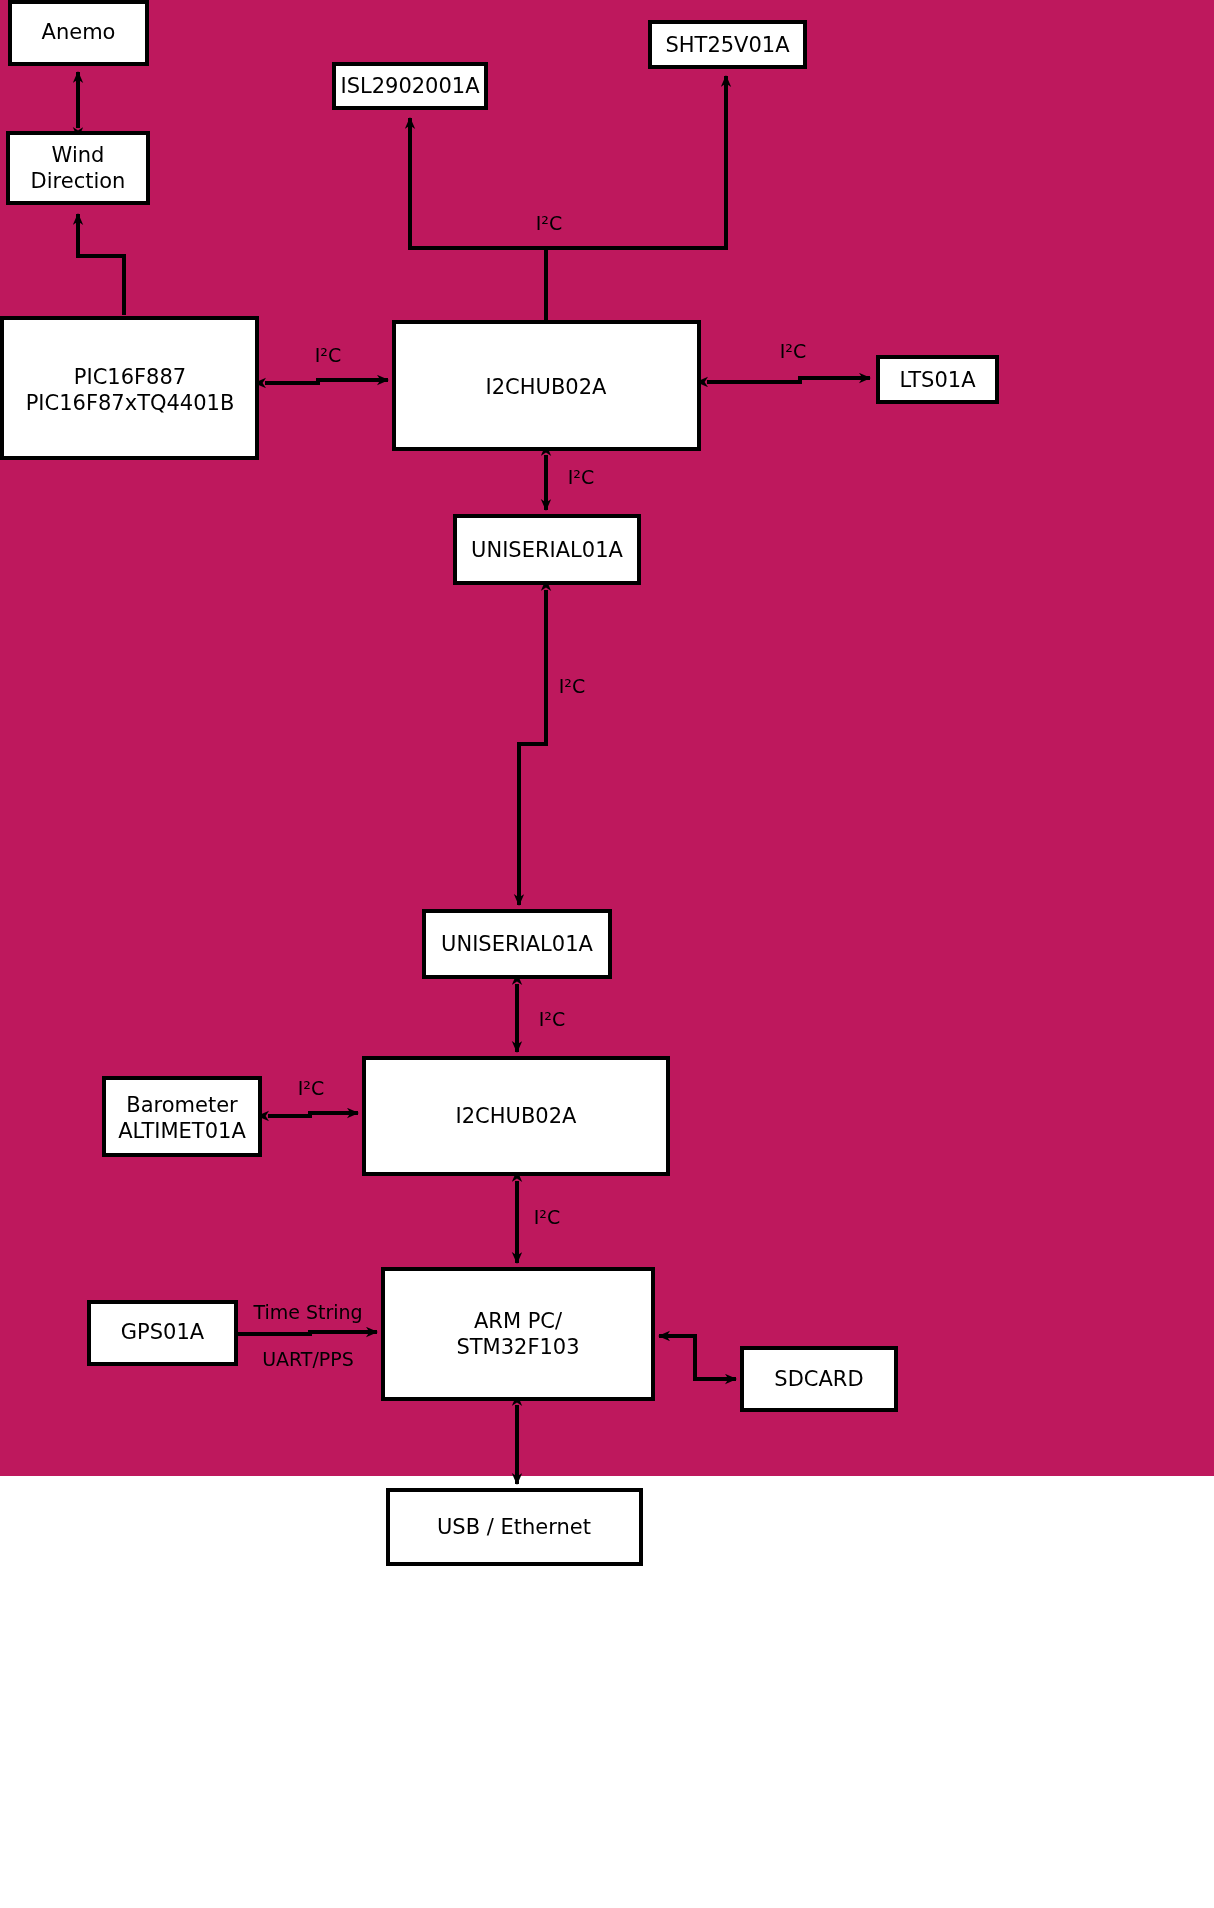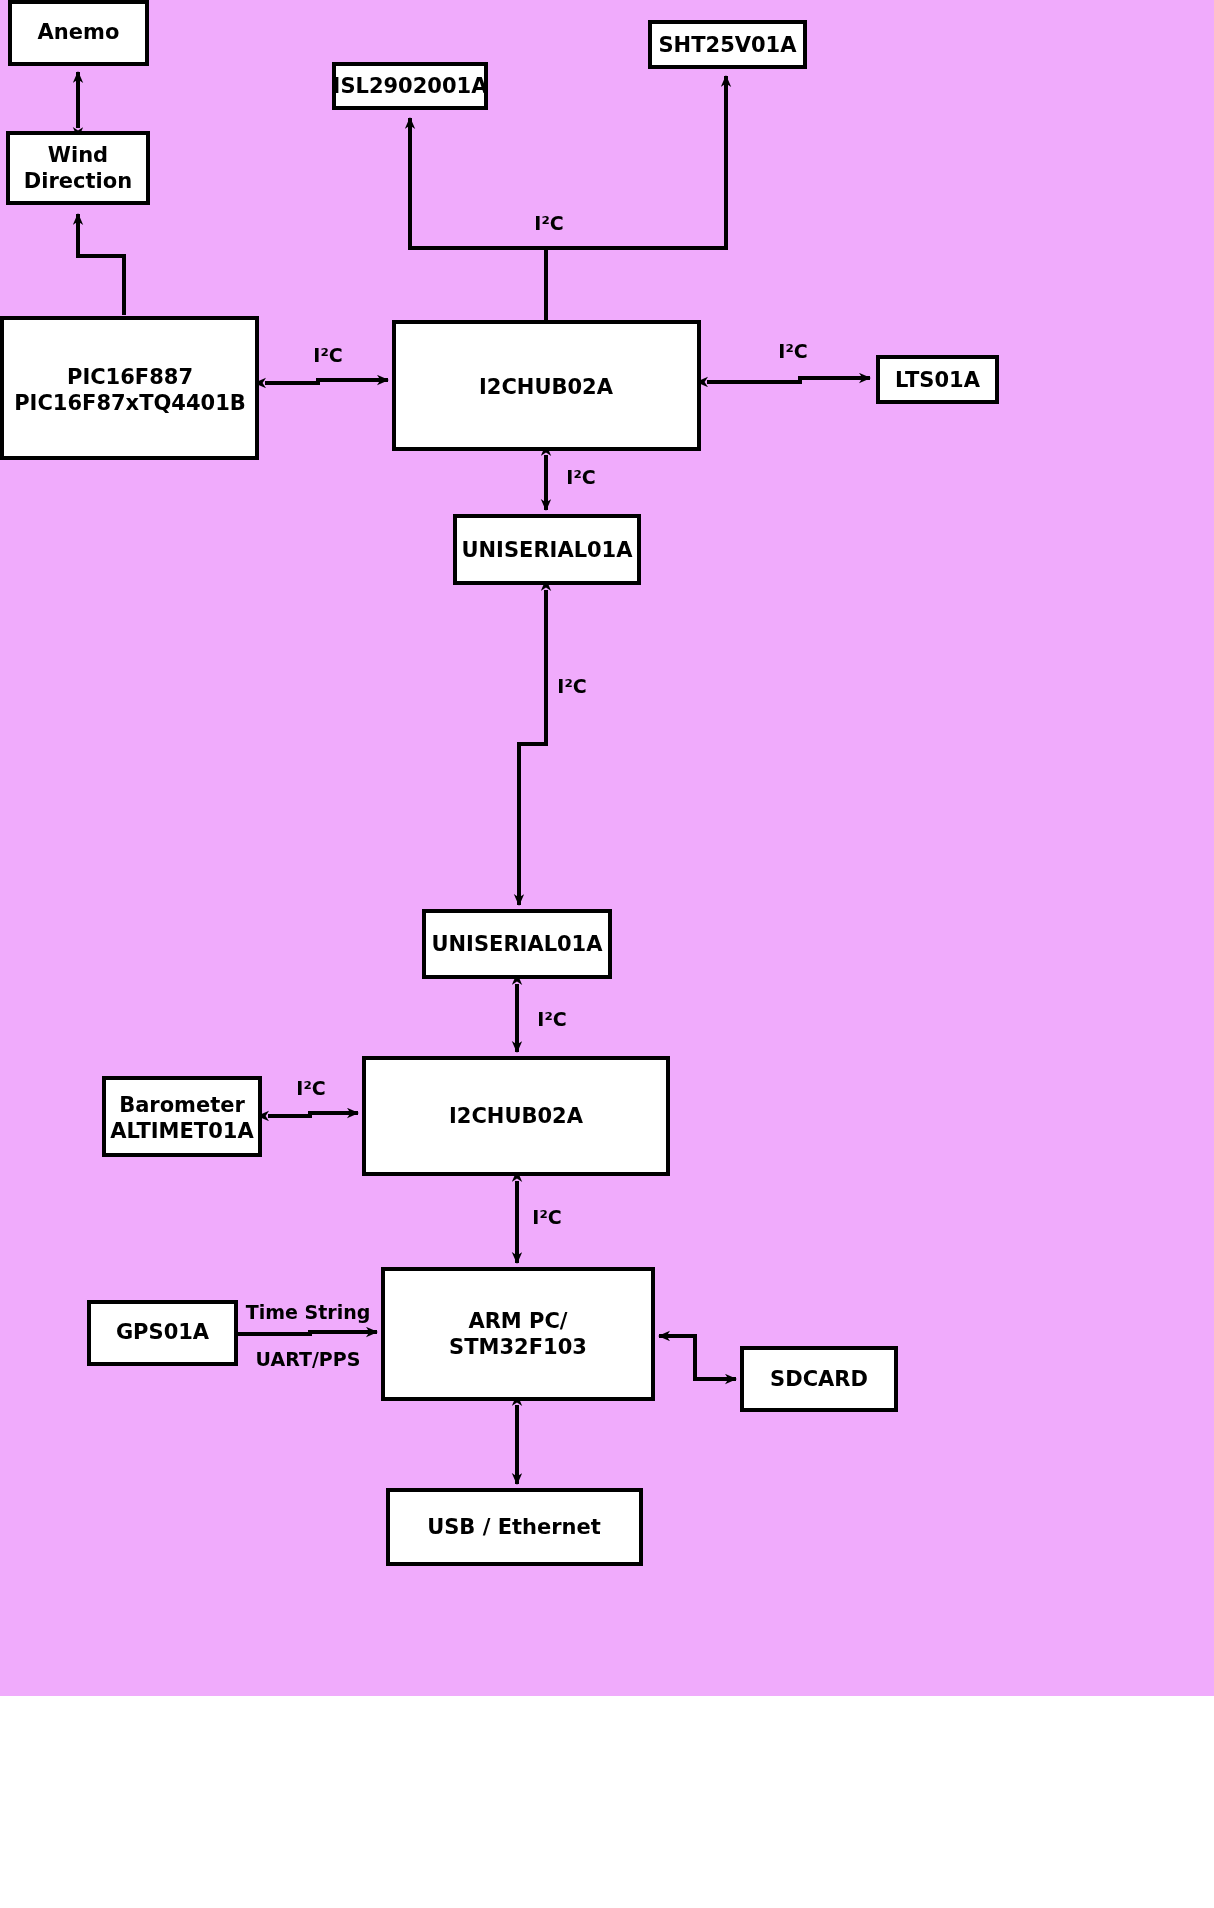--- a/index.html
+++ b/index.html
@@ -9,23 +9,22 @@
   }
   body {
     width: 1214px;
     height: 1908px;
     font-family: "DejaVu Sans", sans-serif;
     overflow: hidden;
   }
   #diagram-root {
     position: relative;
     width: 1214px;
-    height: 1696px;
-    background: #f0abfc;
-    font-weight: bold;
+    height: 1476px;
+    background: #be185d;
   }
   svg.diagram-canvas {
     position: absolute;
     top: 0;
     left: 0;
     width: 1214px;
     height: 1908px;
     display: block;
   }
   .node-rect {

